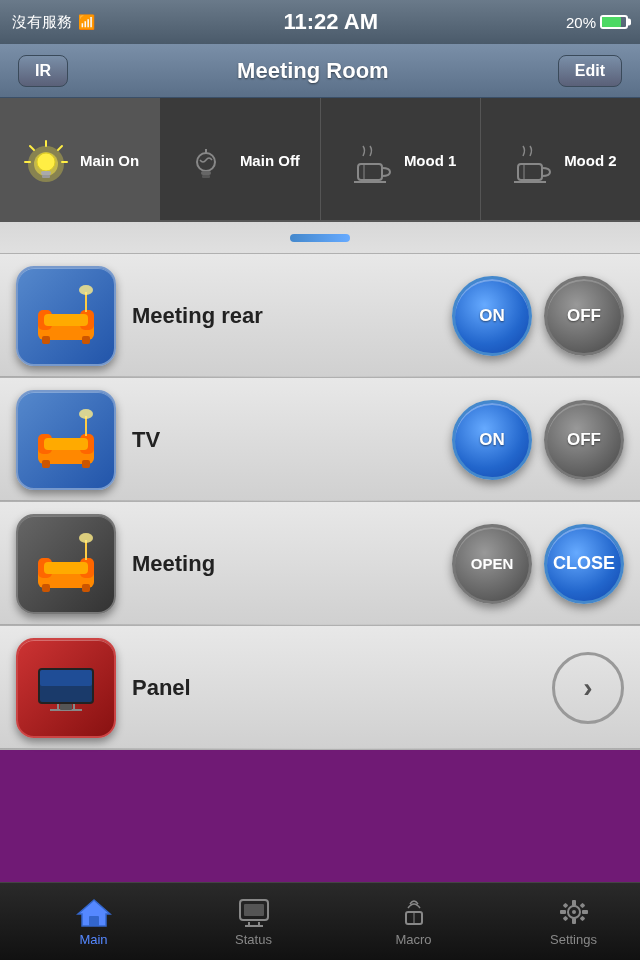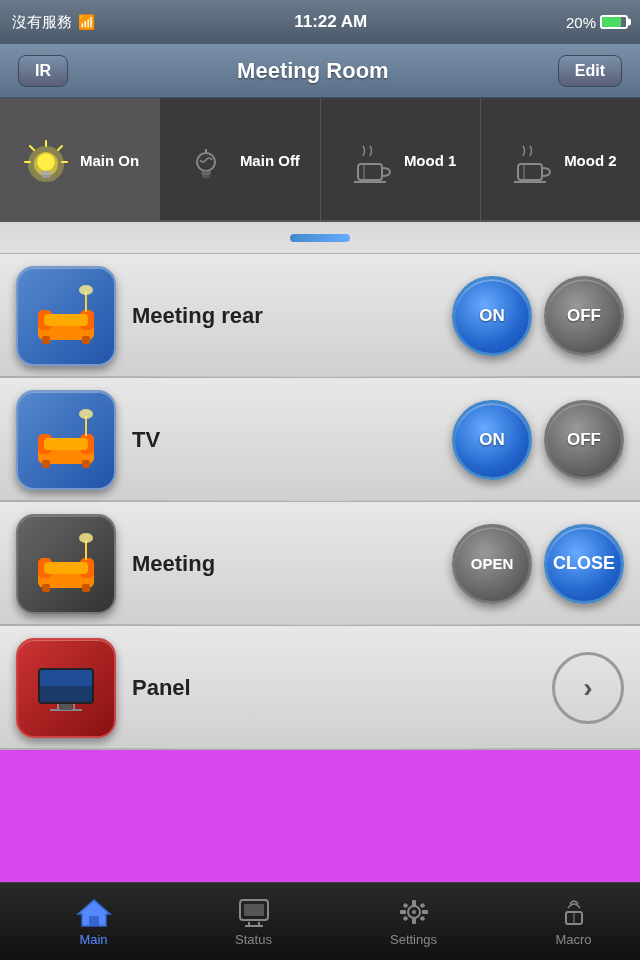--- a/index.html
+++ b/index.html
@@ -18,21 +18,21 @@
       height: 44px;
       background: linear-gradient(to bottom, #6a7a8a, #4a5a6a);
       display: flex;
       align-items: center;
       justify-content: space-between;
       padding: 0 12px;
       color: white;
       font-size: 15px;
     }
     .status-left { display: flex; align-items: center; gap: 6px; }
-    .status-center { font-size: 17px; font-weight: bold; }
+    .status-center { font-size: 22px; font-weight: bold; }
     .status-right { display: flex; align-items: center; gap: 4px; font-size: 15px; }
     .wifi-icon { font-size: 14px; }
     .battery-icon {
       width: 28px; height: 14px;
       border: 2px solid white;
       border-radius: 3px;
       position: relative;
       display: inline-flex;
       align-items: center;
     }
@@ -107,21 +107,21 @@
       color: white;
       font-size: 15px;
       font-weight: bold;
       padding-bottom: 8px;
     }
 
     
     #scroll-area {
       width: 640px;
       height: calc(960px - 44px - 54px - 124px - 78px);
-      background: #d946ef;
+      background: #701a75;
       overflow: hidden;
     }
 
     
     .device-row {
       width: 100%;
       height: 124px;
       background: linear-gradient(to bottom, #e8e8e8, #d0d0d0);
       display: flex;
       align-items: center;
@@ -470,37 +470,37 @@
       <line x1="13" y1="26" x2="13" y2="30" stroke="#888" stroke-width="2"></line>
       <line x1="23" y1="26" x2="23" y2="30" stroke="#888" stroke-width="2"></line>
       <line x1="9" y1="30" x2="27" y2="30" stroke="#888" stroke-width="2"></line>
       <rect x="8" y="8" width="20" height="12" rx="1" fill="#555"></rect>
     </svg>
     <span class="tab-label">Status</span>
   </div>
 
   <div class="tab-item">
     <svg width="36" height="32" viewBox="0 0 36 32">
+      <rect x="10" y="16" width="16" height="12" rx="2" fill="none" stroke="#888" stroke-width="2"></rect>
+      <path d="M14 8 Q18 2 22 8" stroke="#888" stroke-width="1.5" fill="none"></path>
+      <path d="M12 12 Q18 4 24 12" stroke="#888" stroke-width="1.5" fill="none"></path>
+      <line x1="18" y1="16" x2="18" y2="28" stroke="#888" stroke-width="1"></line>
+    </svg>
+    <span class="tab-label">Macro</span>
+  </div>
+
+  <div class="tab-item">
+    <svg width="36" height="32" viewBox="0 0 36 32">
       <circle cx="18" cy="16" r="6" fill="none" stroke="#888" stroke-width="2"></circle>
       <circle cx="18" cy="16" r="2" fill="#888"></circle>
 
       <rect x="16" y="4" width="4" height="6" rx="1" fill="#888"></rect>
       <rect x="16" y="22" width="4" height="6" rx="1" fill="#888"></rect>
       <rect x="4" y="14" width="6" height="4" rx="1" fill="#888"></rect>
       <rect x="26" y="14" width="6" height="4" rx="1" fill="#888"></rect>
       <rect x="7.5" y="7.5" width="4" height="4" rx="1" fill="#888" transform="rotate(45 9.5 9.5)"></rect>
       <rect x="24.5" y="7.5" width="4" height="4" rx="1" fill="#888" transform="rotate(45 26.5 9.5)"></rect>
       <rect x="7.5" y="20.5" width="4" height="4" rx="1" fill="#888" transform="rotate(45 9.5 22.5)"></rect>
       <rect x="24.5" y="20.5" width="4" height="4" rx="1" fill="#888" transform="rotate(45 26.5 22.5)"></rect>
     </svg>
     <span class="tab-label">Settings</span>
   </div>
-
-  <div class="tab-item">
-    <svg width="36" height="32" viewBox="0 0 36 32">
-      <rect x="10" y="16" width="16" height="12" rx="2" fill="none" stroke="#888" stroke-width="2"></rect>
-      <path d="M14 8 Q18 2 22 8" stroke="#888" stroke-width="1.5" fill="none"></path>
-      <path d="M12 12 Q18 4 24 12" stroke="#888" stroke-width="1.5" fill="none"></path>
-      <line x1="18" y1="16" x2="18" y2="28" stroke="#888" stroke-width="1"></line>
-    </svg>
-    <span class="tab-label">Macro</span>
-  </div>
 </div>
 
 </body></html>

